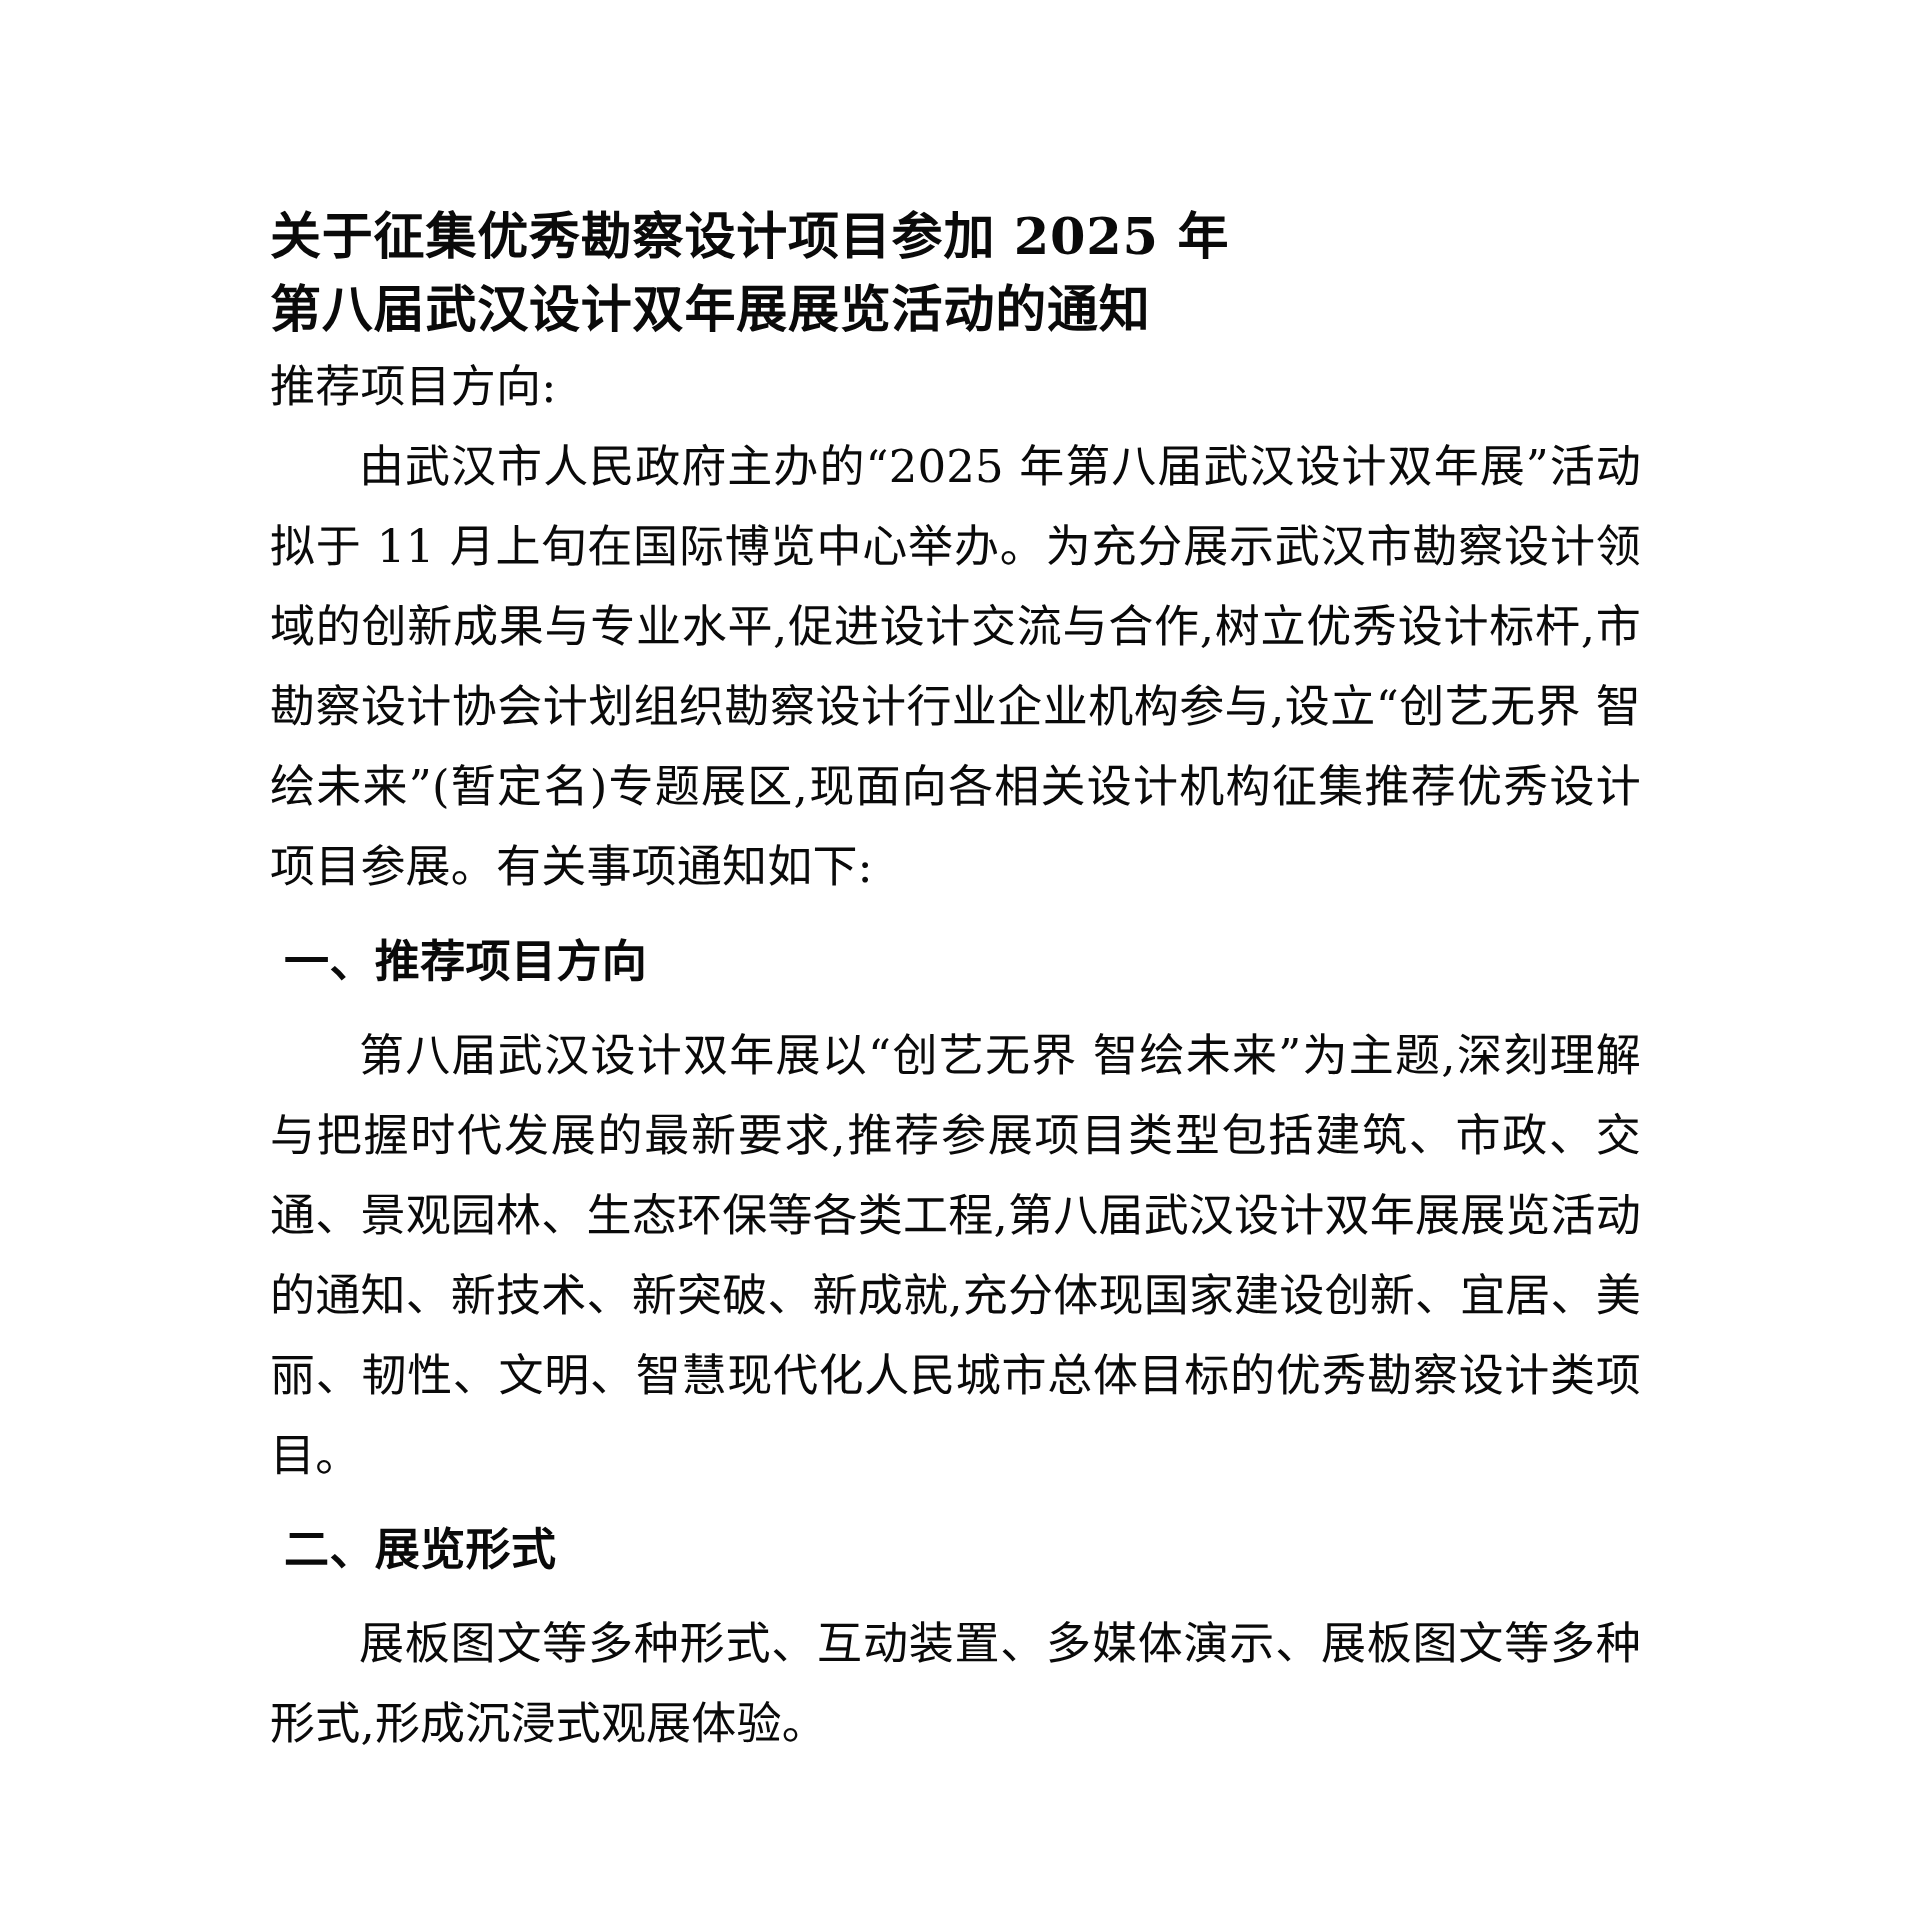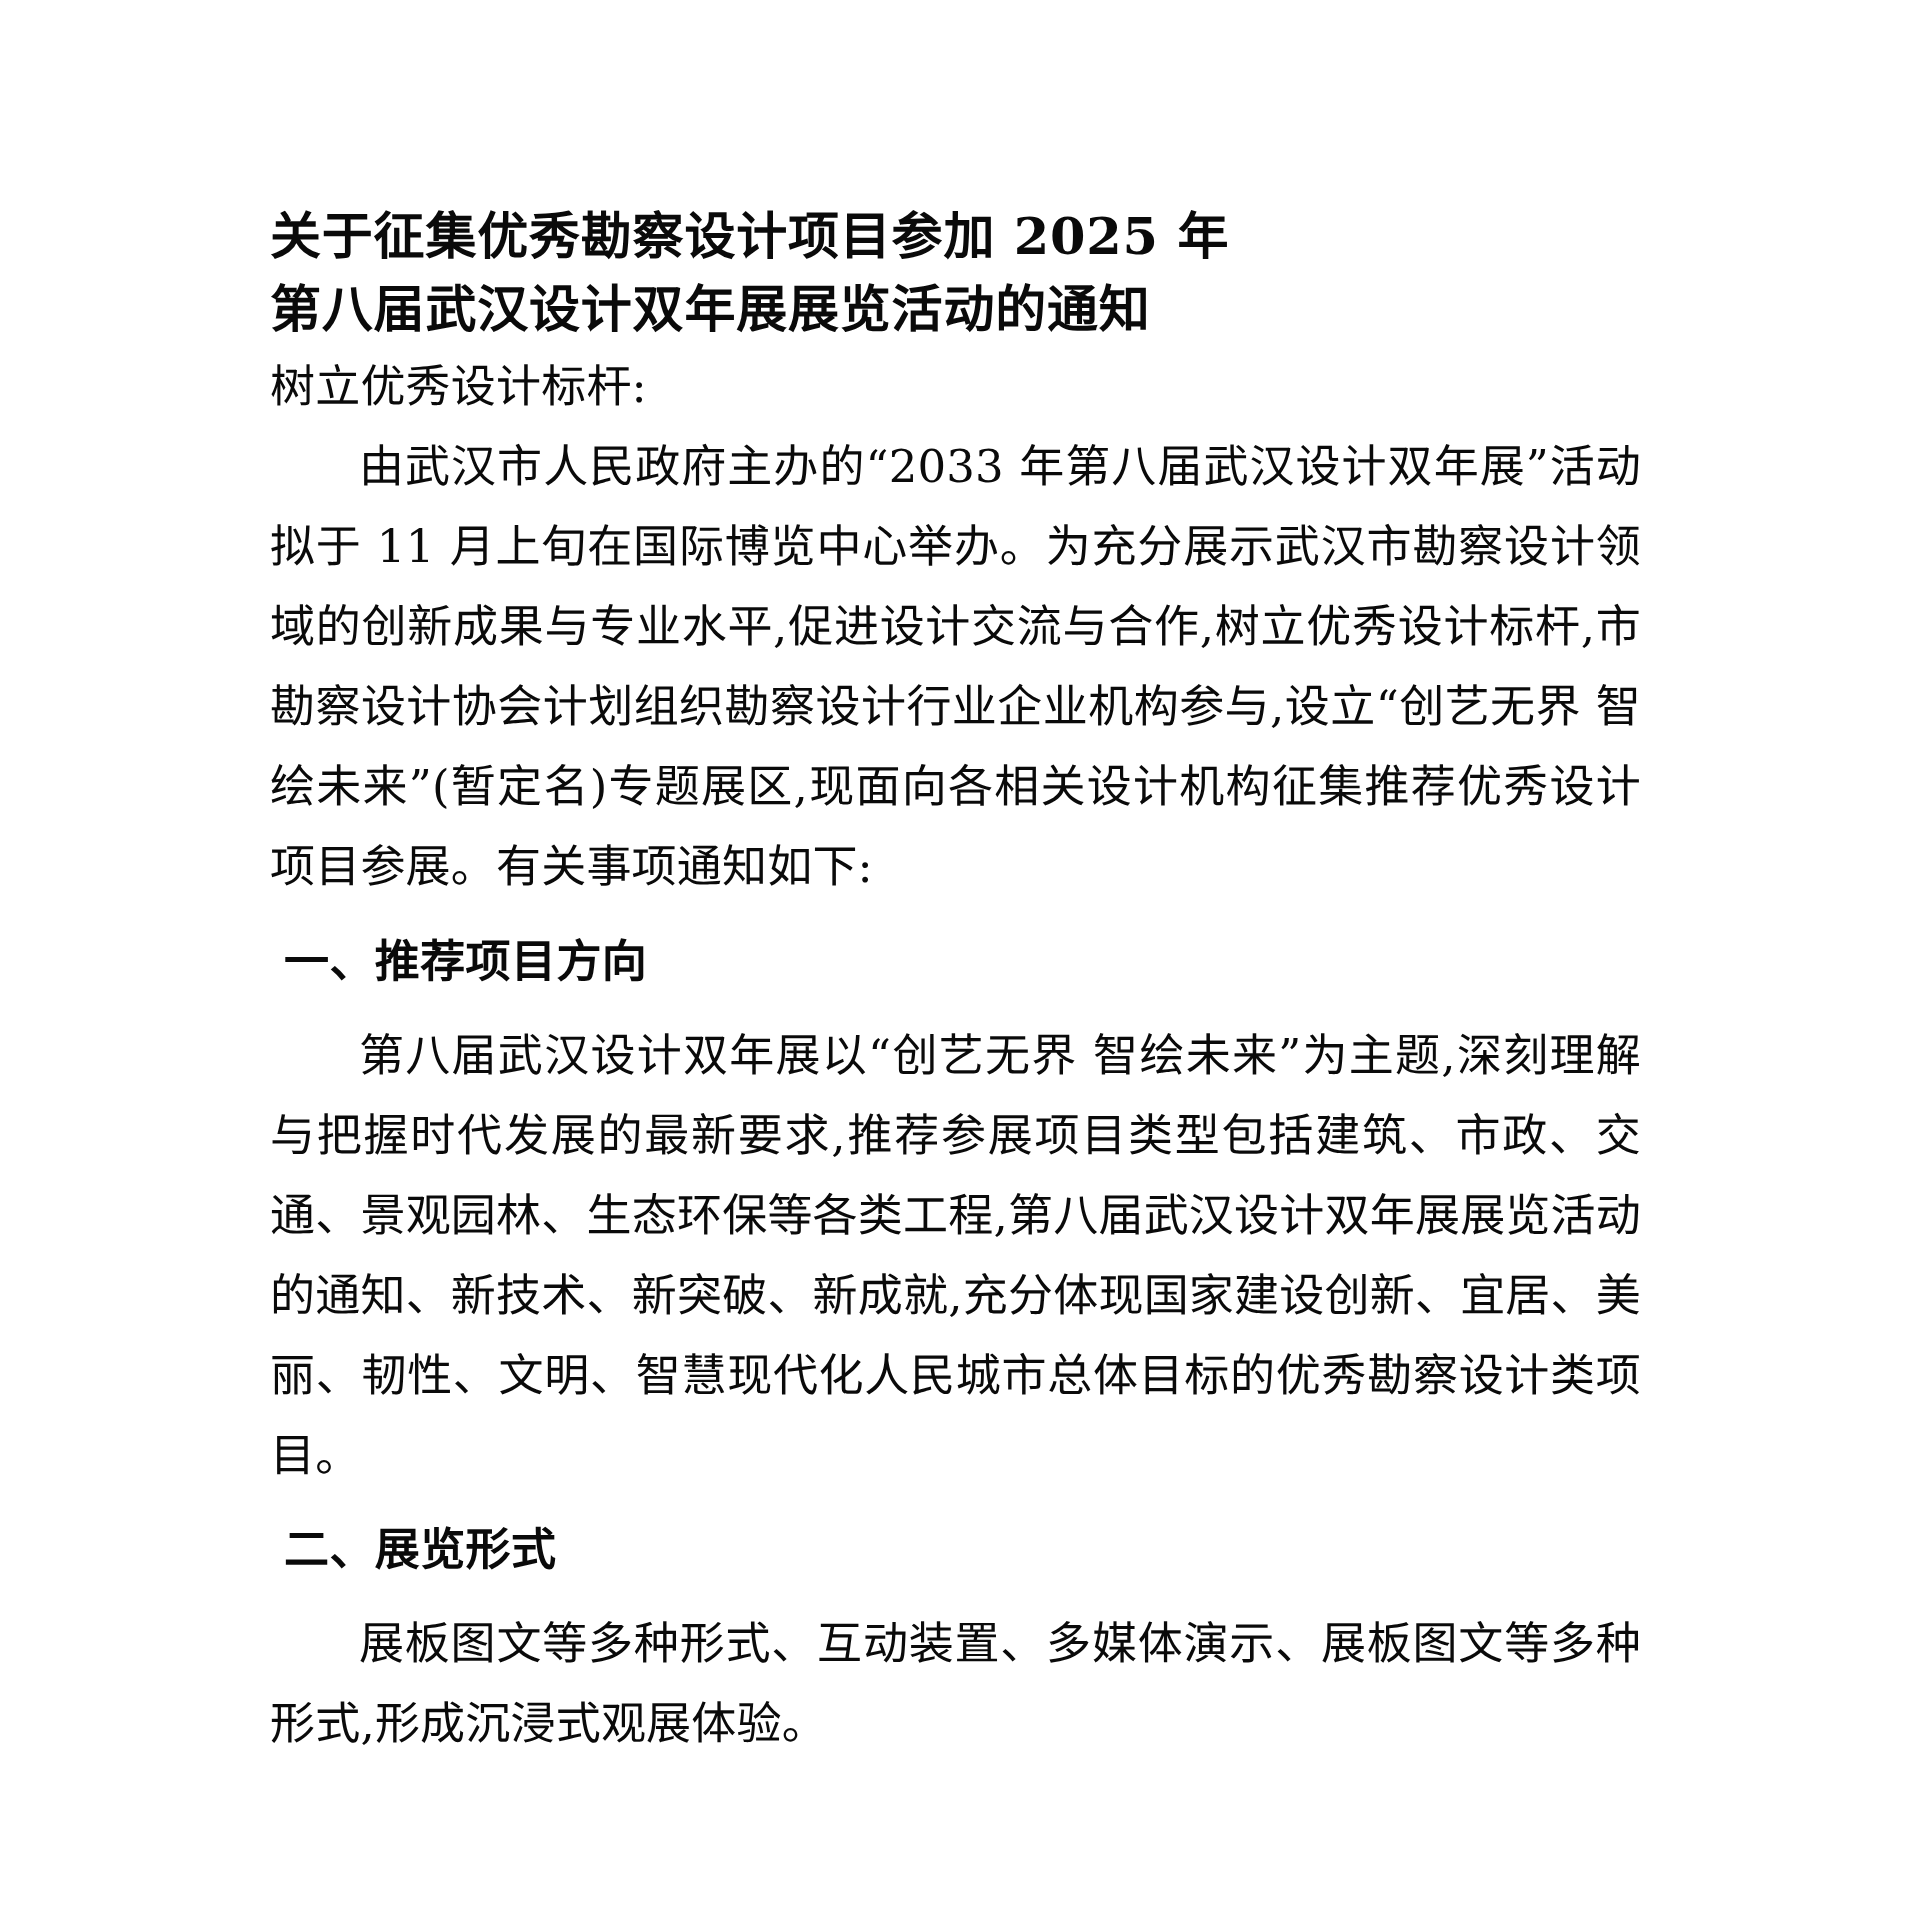--- a/index.html
+++ b/index.html
@@ -66,23 +66,23 @@
 <body>
 
 <div class="page">
   <div class="doc-body">
 
     <div class="doc-title">
       <span class="line">关于征集优秀勘察设计项目参加 2025 年</span>
       <span class="line">第八届武汉设计双年展展览活动的通知</span>
     </div>
 
-    <p class="para salutation">树立优秀设计标杆:</p>
+    <p class="para salutation">推荐项目方向:</p>
 
-    <p class="para indent">由武汉市人民政府主办的“2033 年第八届武汉设计双年展”活动拟于 11 月上旬在国际博览中心举办。为充分展示武汉市勘察设计领域的创新成果与专业水平,促进设计交流与合作,树立优秀设计标杆,市勘察设计协会计划组织勘察设计行业企业机构参与,设立“创艺无界 智绘未来”(暂定名)专题展区,现面向各相关设计机构征集推荐优秀设计项目参展。有关事项通知如下:</p>
+    <p class="para indent">由武汉市人民政府主办的“2025 年第八届武汉设计双年展”活动拟于 11 月上旬在国际博览中心举办。为充分展示武汉市勘察设计领域的创新成果与专业水平,促进设计交流与合作,树立优秀设计标杆,市勘察设计协会计划组织勘察设计行业企业机构参与,设立“创艺无界 智绘未来”(暂定名)专题展区,现面向各相关设计机构征集推荐优秀设计项目参展。有关事项通知如下:</p>
 
     <h2 class="section">一、推荐项目方向</h2>
     <p class="para indent">第八届武汉设计双年展以“创艺无界 智绘未来”为主题,深刻理解与把握时代发展的最新要求,推荐参展项目类型包括建筑、市政、交通、景观园林、生态环保等各类工程,第八届武汉设计双年展展览活动的通知、新技术、新突破、新成就,充分体现国家建设创新、宜居、美丽、韧性、文明、智慧现代化人民城市总体目标的优秀勘察设计类项目。</p>
 
     <h2 class="section">二、展览形式</h2>
     <p class="para indent">展板图文等多种形式、互动装置、多媒体演示、展板图文等多种形式,形成沉浸式观展体验。</p>
 
   </div>
 </div>
 

